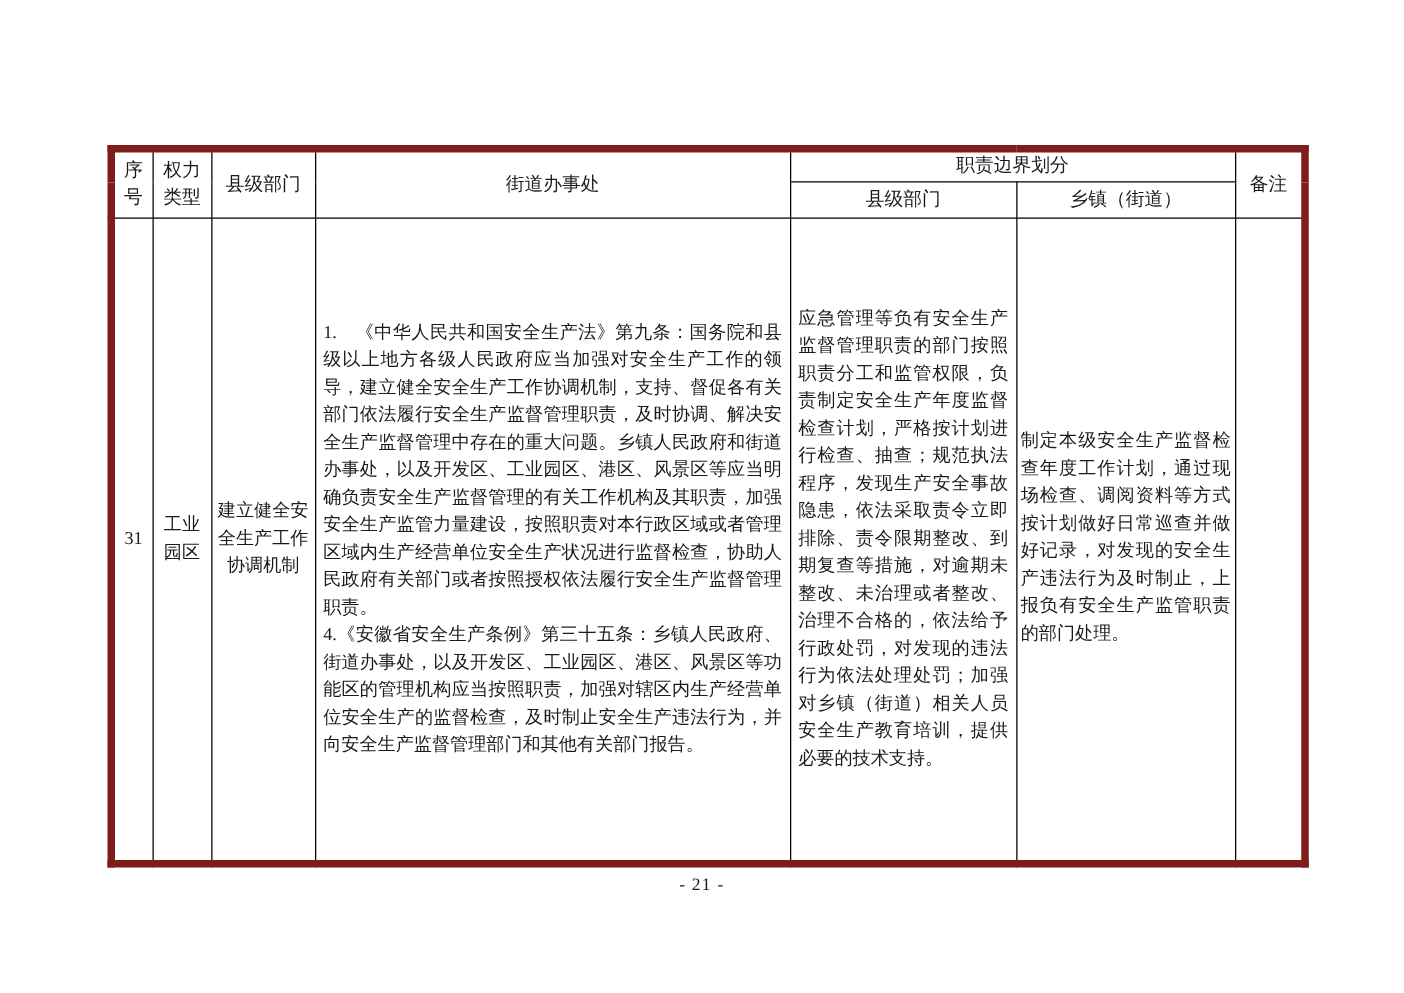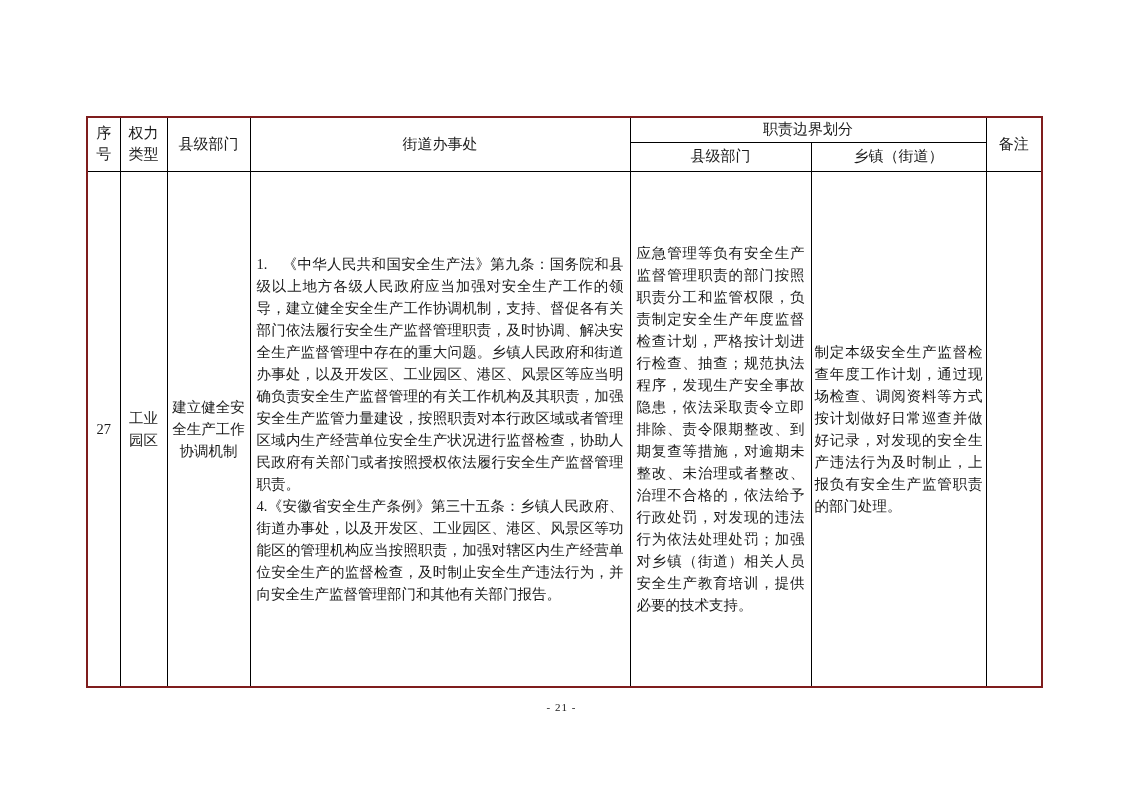--- a/index.html
+++ b/index.html
@@ -14,21 +14,21 @@
     font-family: "Liberation Serif", "DejaVu Serif", serif;
     color: #1a1a1a;
     overflow: hidden;
   }
   .doc-table {
     position: absolute;
     left: 86px;
     top: 116px;
     border-collapse: collapse;
     table-layout: fixed;
-    border: 2px solid #7f1d1d;
+    border: 6px solid #7f1d1d;
   }
   .doc-table th, .doc-table td {
     border: 1px solid #000;
     font-weight: normal;
     overflow: hidden;
   }
   .hdr {
     text-align: center;
     font-size: 15px;
     line-height: 21px;
@@ -44,31 +44,32 @@
     text-align: center;
     padding: 2px;
   }
   .cell-just {
     text-align: justify;
     padding: 2px 6px;
   }
   .cell-just-tight {
     text-align: justify;
     padding: 2px 3px;
+    font-family: Liberation Mono, monospace;
   }
   .cell-just p, .cell-just-tight p {
     margin: 0;
   }
   .page-footer {
     position: absolute;
     top: 701px;
     left: 0;
     width: 100%;
     text-align: center;
-    font-size: 11px;
+    font-size: 14px;
     letter-spacing: 1px;
   }
 </style>
 </head>
 <body>
 
 <table class="doc-table">
   <colgroup>
     <col style="width:33px">
     <col style="width:47px">
@@ -85,21 +86,21 @@
     <th class="hdr" rowspan="2">县级部门</th>
     <th class="hdr" rowspan="2">街道办事处</th>
     <th class="hdr" colspan="2">职责边界划分</th>
     <th class="hdr" rowspan="2">备注</th>
   </tr>
   <tr style="height:29px">
     <th class="hdr">县级部门</th>
     <th class="hdr">乡镇（街道）</th>
   </tr>
   <tr class="row-main" style="height:516px">
-    <td class="cell-center">27</td>
+    <td class="cell-center">31</td>
     <td class="cell-center">工业园区</td>
     <td class="cell-center">建立健全安全生产工作协调机制</td>
     <td class="cell-just">
       <p>1.　《中华人民共和国安全生产法》第九条：国务院和县级以上地方各级人民政府应当加强对安全生产工作的领导，建立健全安全生产工作协调机制，支持、督促各有关部门依法履行安全生产监督管理职责，及时协调、解决安全生产监督管理中存在的重大问题。乡镇人民政府和街道办事处，以及开发区、工业园区、港区、风景区等应当明确负责安全生产监督管理的有关工作机构及其职责，加强安全生产监管力量建设，按照职责对本行政区域或者管理区域内生产经营单位安全生产状况进行监督检查，协助人民政府有关部门或者按照授权依法履行安全生产监督管理职责。</p>
       <p>4.《安徽省安全生产条例》第三十五条：乡镇人民政府、街道办事处，以及开发区、工业园区、港区、风景区等功能区的管理机构应当按照职责，加强对辖区内生产经营单位安全生产的监督检查，及时制止安全生产违法行为，并向安全生产监督管理部门和其他有关部门报告。</p>
     </td>
     <td class="cell-just">
       <p>应急管理等负有安全生产监督管理职责的部门按照职责分工和监管权限，负责制定安全生产年度监督检查计划，严格按计划进行检查、抽查；规范执法程序，发现生产安全事故隐患，依法采取责令立即排除、责令限期整改、到期复查等措施，对逾期未整改、未治理或者整改、治理不合格的，依法给予行政处罚，对发现的违法行为依法处理处罚；加强对乡镇（街道）相关人员安全生产教育培训，提供必要的技术支持。</p>
     </td>
     <td class="cell-just-tight">

